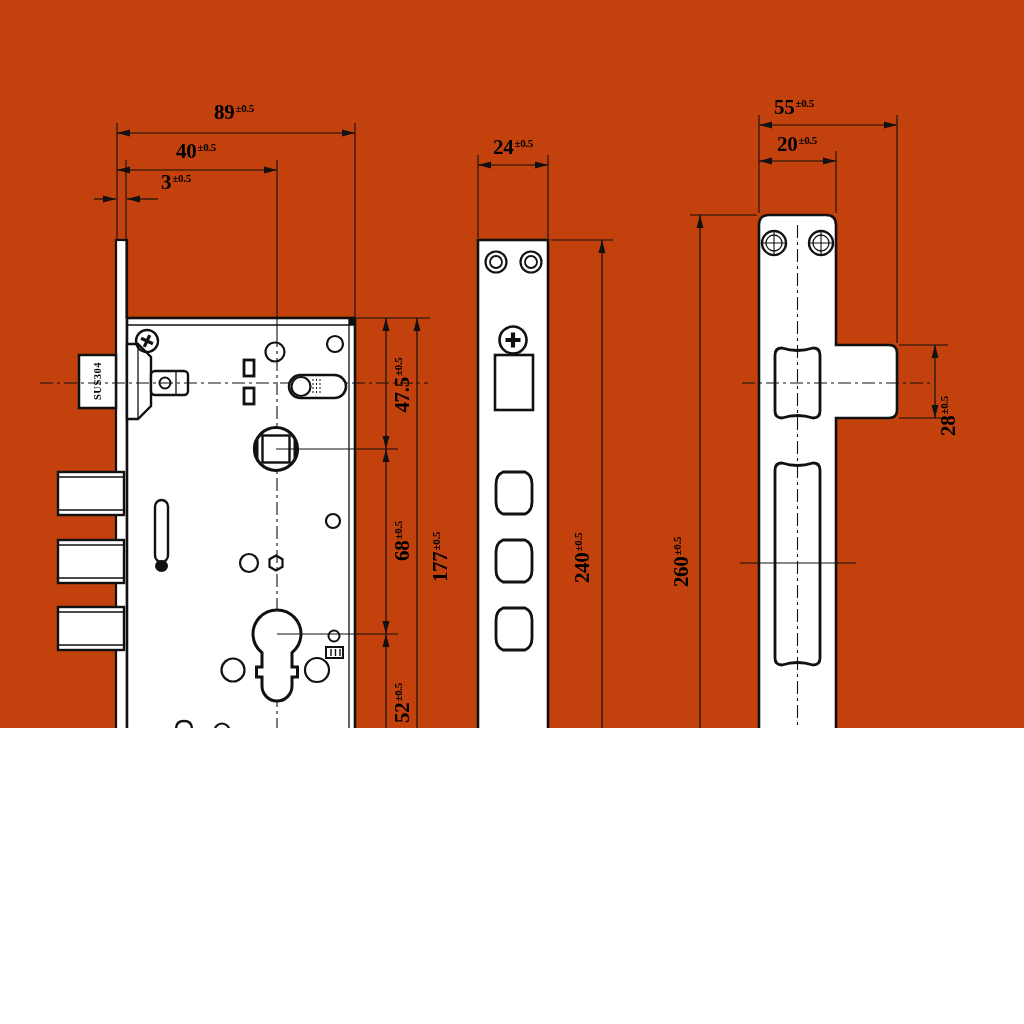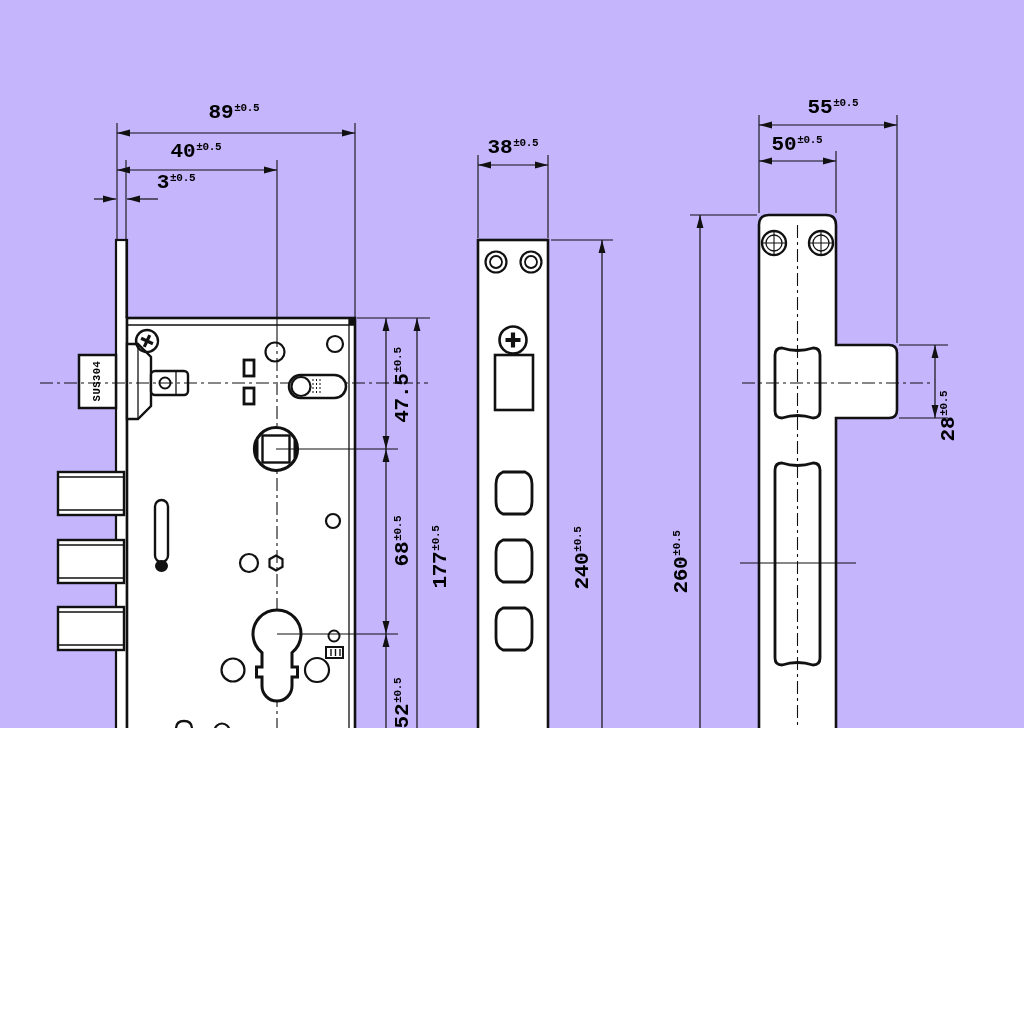--- a/index.html
+++ b/index.html
@@ -1,17 +1,17 @@
 <!DOCTYPE html>
 <html><head>
 <meta charset="utf-8">
 <style>
   html,body{margin:0;padding:0;background:#fff;}
-  .canvas{position:relative;width:1024px;height:728px;background:#c4b5fd;
-          font-family:Liberation Mono, monospace;overflow:hidden;}
+  .canvas{position:relative;width:1024px;height:728px;background:#c2410c;
+          font-family:Liberation Serif, serif;overflow:hidden;}
   .canvas svg{position:absolute;left:0;top:0;}
   .dim{position:absolute;white-space:nowrap;color:#000;font-weight:bold;
        font-size:21px;letter-spacing:-0.3px;transform:translate(-50%,-50%);}
   .dim .tol{font-size:11px;position:relative;top:-7px;margin-left:1px;}
   .dim.rot{transform:translate(-50%,-50%) rotate(-90deg);}
   .sus{position:absolute;color:#000;font-weight:bold;font-size:10.5px;
        letter-spacing:.5px;transform:translate(-50%,-50%) rotate(-90deg);}
 </style>
 </head>
 <body>
@@ -200,22 +200,22 @@
 </svg>
 
   <div class="dim" style="left:234px;top:112px"><span class="val">89</span><span class="tol">±0.5</span></div>
   <div class="dim" style="left:196px;top:151px"><span class="val">40</span><span class="tol">±0.5</span></div>
   <div class="dim" style="left:176px;top:182px"><span class="val">3</span><span class="tol">±0.5</span></div>
   <div class="dim rot" style="left:402px;top:385px"><span class="val">47.5</span><span class="tol">±0.5</span></div>
   <div class="dim rot" style="left:402px;top:541px"><span class="val">68</span><span class="tol">±0.5</span></div>
   <div class="dim rot" style="left:402px;top:703px"><span class="val">52</span><span class="tol">±0.5</span></div>
   <div class="dim rot" style="left:440px;top:557px"><span class="val">177</span><span class="tol">±0.5</span></div>
 
-  <div class="dim" style="left:513px;top:147px"><span class="val">38</span><span class="tol">±0.5</span></div>
+  <div class="dim" style="left:513px;top:147px"><span class="val">24</span><span class="tol">±0.5</span></div>
   <div class="dim rot" style="left:582px;top:558px"><span class="val">240</span><span class="tol">±0.5</span></div>
 
-  <div class="dim" style="left:833px;top:107px"><span class="val">55</span><span class="tol">±0.5</span></div>
-  <div class="dim" style="left:797px;top:144px"><span class="val">50</span><span class="tol">±0.5</span></div>
+  <div class="dim" style="left:794px;top:107px"><span class="val">55</span><span class="tol">±0.5</span></div>
+  <div class="dim" style="left:797px;top:144px"><span class="val">20</span><span class="tol">±0.5</span></div>
   <div class="dim rot" style="left:948px;top:416px"><span class="val">28</span><span class="tol">±0.5</span></div>
   <div class="dim rot" style="left:681px;top:562px"><span class="val">260</span><span class="tol">±0.5</span></div>
 
   <div class="sus" style="left:97px;top:381px">SUS304</div>
 </div>
 
 </body></html>

